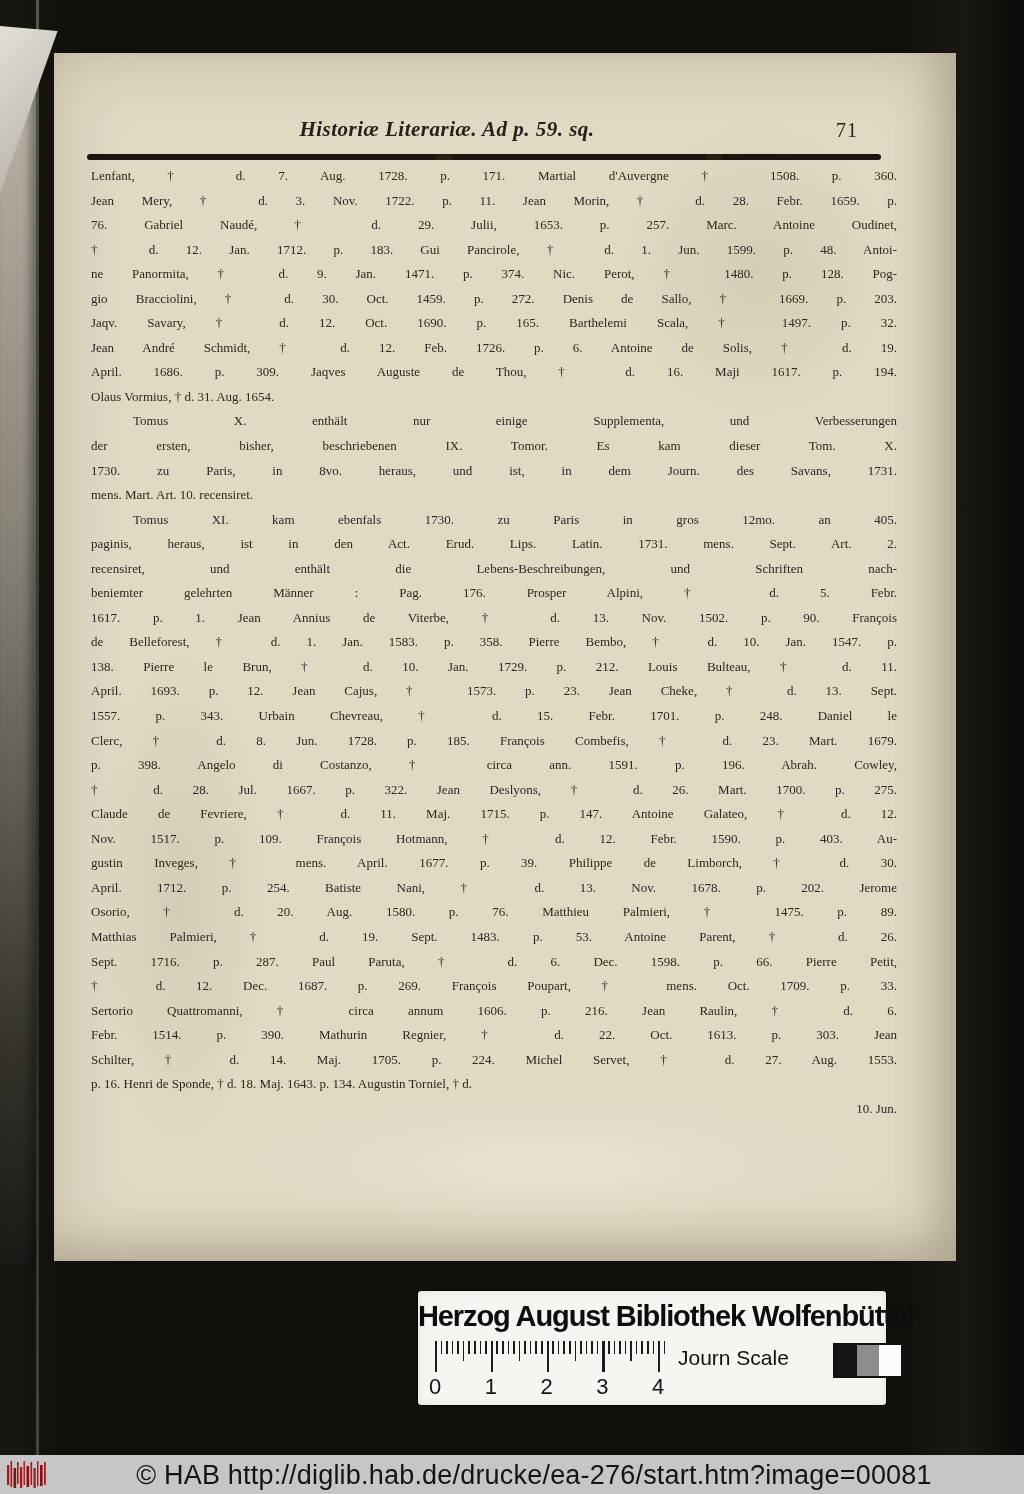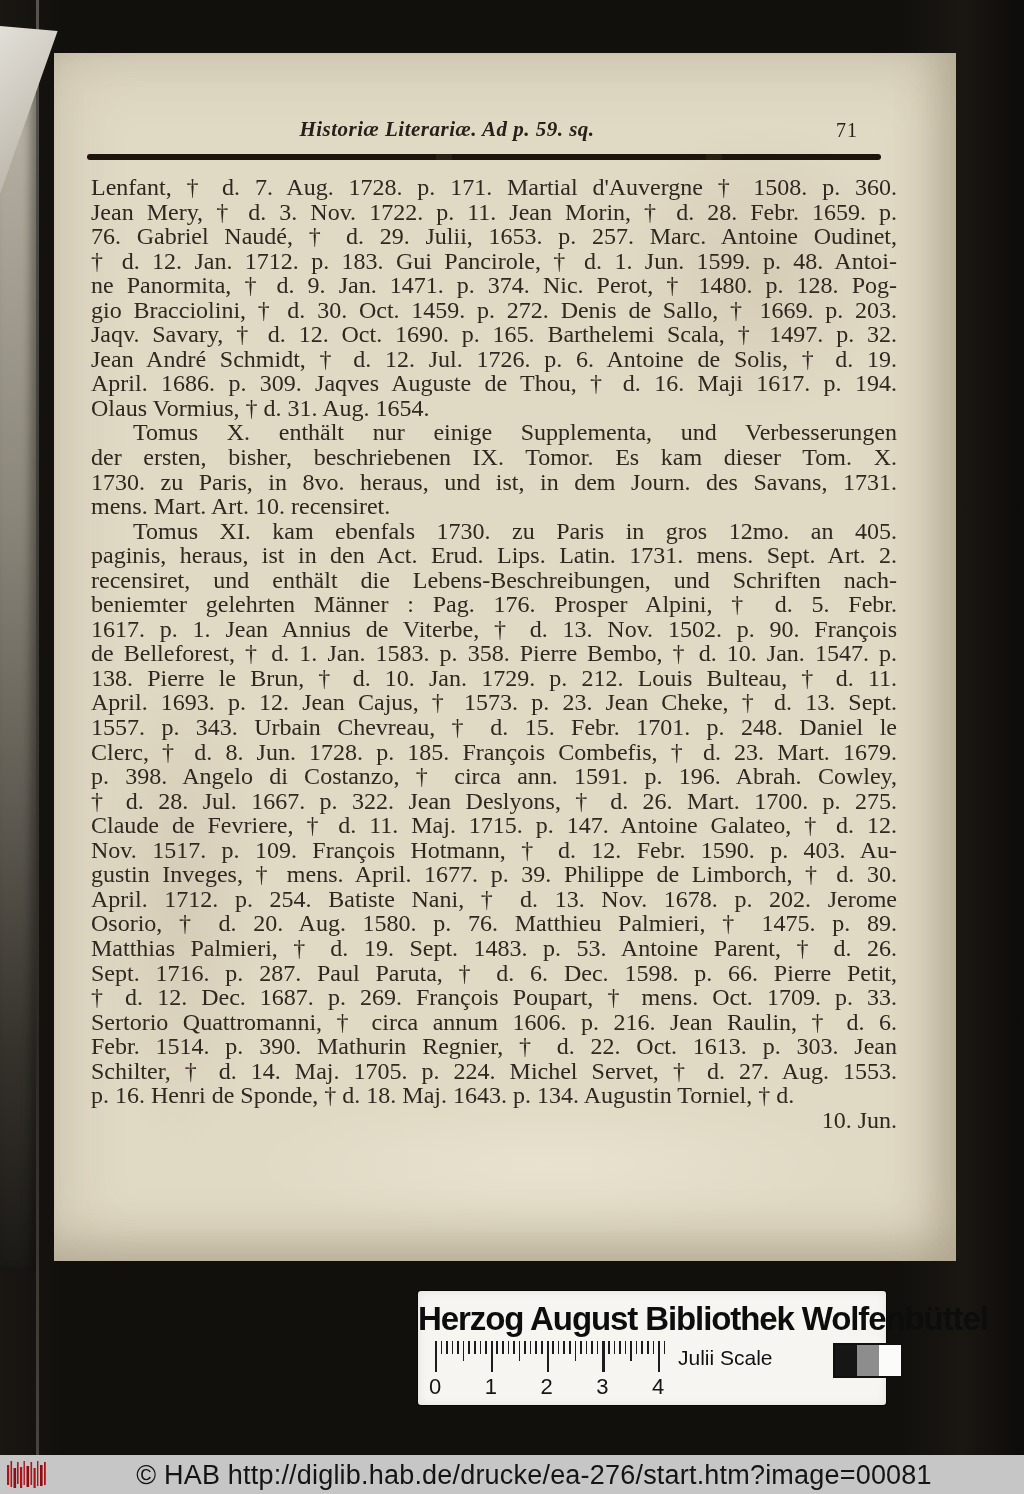--- a/index.html
+++ b/index.html
@@ -34,33 +34,33 @@
       inset -16px -12px 44px rgba(85,68,44,.25),
       inset 12px 10px 34px rgba(255,252,240,.28);
     padding-left: 34px;
   }
   .page-heading{position:absolute;left:38px;top:64px;width:792px;height:32px;color:#27201a;}
   .heading-title{position:absolute;left:150px;width:410px;text-align:center;
     font-style:italic;font-weight:bold;font-size:21px;letter-spacing:.5px;white-space:nowrap;}
   .heading-pagenum{position:absolute;right:26px;top:2px;font-size:20px;letter-spacing:1px;}
   .heading-rule{position:absolute;left:33px;top:101px;width:794px;height:6px;border-radius:3px;
     background:linear-gradient(90deg,#1c140d 0 44%,#2a2014 44% 46%,#1c140d 46% 78%,#281e12 78% 80%,#1c140d 80%);}
-  .text-block{position:absolute;left:37px;top:122px;width:806px;
-    font-size:24px;line-height:24.55px;color:#2f2720;}
+  .text-block{position:absolute;left:37px;top:111px;width:806px;
+    font-size:13px;line-height:24.55px;color:#2f2720;}
   .para{margin:0;}
   .para.indent .line:first-child{text-indent:42px;}
   .line{white-space:nowrap;text-align:justify;text-align-last:justify;-moz-text-align-last:justify;}
   .line.last{text-align-last:left;-moz-text-align-last:left;}
   .line.right{text-align-last:right;-moz-text-align-last:right;}
   
   .banner{position:absolute;left:418px;top:1291px;width:468px;height:114px;
     background:#f6f5f1;border-radius:3px;box-shadow:0 0 0 1px rgba(0,0,0,.45), inset 0 0 10px rgba(0,0,0,.08);
     font-family:"Liberation Sans", sans-serif;color:#0d0d0d;}
   .banner-title{position:absolute;top:9px;left:0;width:100%;text-align:center;
-    font-weight:bold;font-size:33px;letter-spacing:-1.1px;white-space:nowrap;}
+    font-weight:bold;font-size:29px;letter-spacing:-1.1px;white-space:nowrap;}
   .ruler{position:absolute;left:17px;top:50px;width:250px;height:58px;}
   .tick{position:absolute;top:0;width:1.6px;background:#1c1c1c;}
   .tick.major{width:2.2px;height:31px;}
   .tick.half{height:20px;}
   .tick.minor{height:13px;}
   .ruler-num{position:absolute;top:33px;transform:translateX(-50%);
     font-size:22px;color:#151515;}
   .grayscale-label{position:absolute;left:260px;top:55px;font-size:21px;color:#111;white-space:nowrap;}
   .patches{position:absolute;left:415px;top:52px;width:70px;height:35px;
     border:2.5px solid #101010;display:flex;box-sizing:border-box;}
@@ -90,21 +90,21 @@
   <div class="heading-rule"></div>
   <div class="text-block">
       <div class="para">
         <div class="line">Lenfant, † d. 7. Aug. 1728. p. 171.  Martial d'Auvergne † 1508. p. 360.</div>
         <div class="line">Jean Mery, † d. 3. Nov. 1722. p. 11.  Jean Morin, † d. 28. Febr. 1659. p.</div>
         <div class="line">76.  Gabriel Naudé, † d. 29. Julii, 1653. p. 257.  Marc. Antoine Oudinet,</div>
         <div class="line">† d. 12. Jan. 1712. p. 183.  Gui Pancirole, † d. 1. Jun. 1599. p. 48.  Antoi-</div>
         <div class="line">ne Panormita, † d. 9. Jan. 1471. p. 374.  Nic. Perot, † 1480. p. 128.  Pog-</div>
         <div class="line">gio Bracciolini, † d. 30. Oct. 1459. p. 272.  Denis de Sallo, † 1669. p. 203.</div>
         <div class="line">Jaqv. Savary, † d. 12. Oct. 1690. p. 165.  Barthelemi Scala, † 1497. p. 32.</div>
-        <div class="line">Jean André Schmidt, † d. 12. Jul. 1726. p. 6.  Antoine de Solis, † d. 19.</div>
+        <div class="line">Jean André Schmidt, † d. 12. Feb. 1726. p. 6.  Antoine de Solis, † d. 19.</div>
         <div class="line">April. 1686. p. 309.  Jaqves Auguste de Thou, † d. 16. Maji 1617. p. 194.</div>
         <div class="line last">Olaus Vormius, † d. 31. Aug. 1654.</div>
       </div>
       <div class="para indent">
         <div class="line">Tomus X. enthält nur einige Supplementa, und Verbesserungen</div>
         <div class="line">der ersten, bisher, beschriebenen IX. Tomor.  Es kam dieser Tom. X.</div>
         <div class="line">1730. zu Paris, in 8vo. heraus, und ist, in dem Journ. des Savans, 1731.</div>
         <div class="line last">mens. Mart. Art. 10. recensiret.</div>
       </div>
       <div class="para indent">
@@ -181,21 +181,21 @@
       <div class="tick minor" style="left: 212.04px;"></div>
       <div class="tick minor" style="left: 217.62px;"></div>
       <div class="tick major" style="left: 223.2px;"></div>
       <div class="tick minor" style="left: 228.78px;"></div>
       <div class="ruler-num" style="left: 0px;">0</div>
       <div class="ruler-num" style="left: 55.8px;">1</div>
       <div class="ruler-num" style="left: 111.6px;">2</div>
       <div class="ruler-num" style="left: 167.4px;">3</div>
       <div class="ruler-num" style="left: 223.2px;">4</div>
     </div>
-  <div class="grayscale-label">Julii Scale</div>
+  <div class="grayscale-label">Journ Scale</div>
   <div class="patches">
       <div class="patch" style="background: rgb(22, 22, 22);"></div>
       <div class="patch" style="background: rgb(141, 141, 141);"></div>
       <div class="patch" style="background: rgb(251, 251, 249);"></div>
     </div>
 </div>
 
 <div class="footer">
   <svg class="reg-mark" viewBox="0 0 42 31" xmlns="http://www.w3.org/2000/svg">
     <g fill="#b01219">

